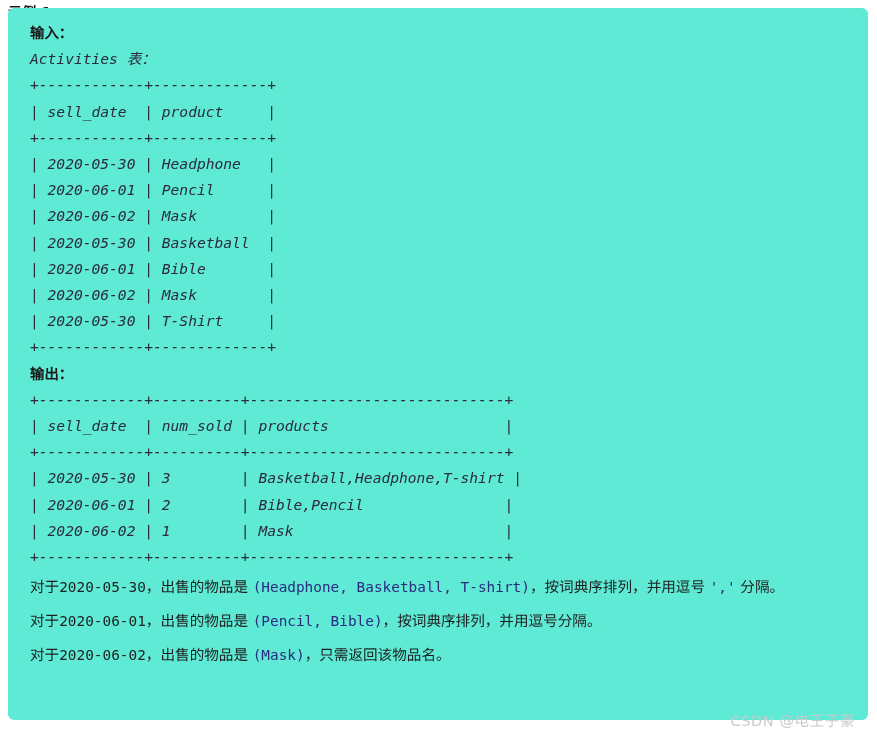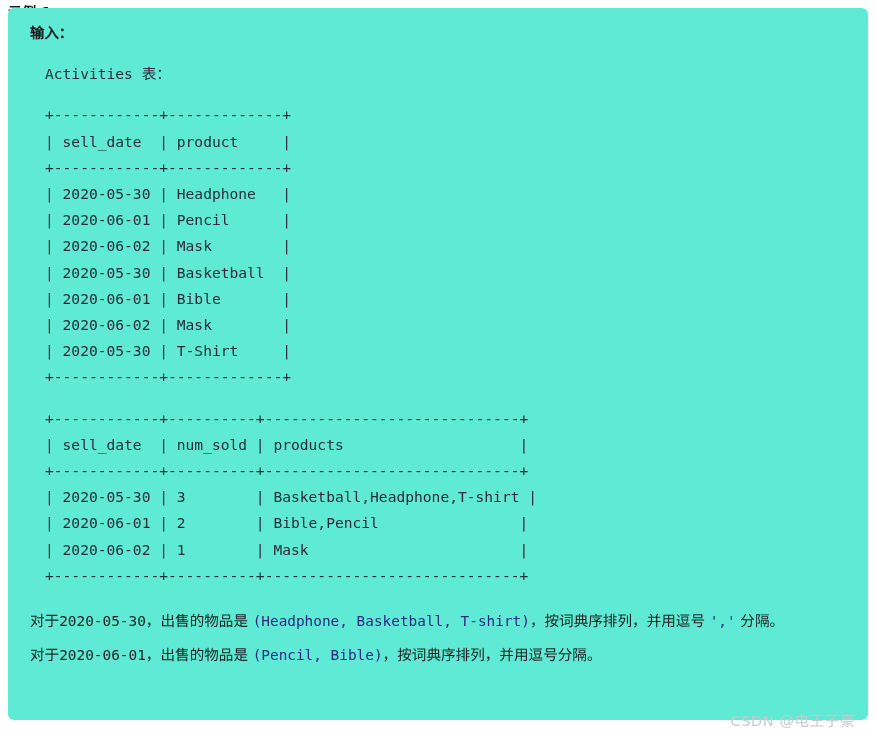--- a/index.html
+++ b/index.html
@@ -46,29 +46,30 @@
     width: 860px;
     height: 712px;
     background: #5eead4;
     border-radius: 6px;
     box-sizing: border-box;
     padding: 12px 0 0 22px;
     overflow: hidden;
   }
 
   .pre-block {
-    margin: 15px;
+    margin: 0;
     padding: 0;
     font-family: "DejaVu Sans Mono", "Liberation Mono", monospace;
     font-size: 14.6px;
     line-height: 26.2px;
     color: #2b2b3c;
     white-space: pre;
     letter-spacing: 0px;
     tab-size: 4;
+    font-style: italic;
   }
 
   .label-bold {
     font-family: "DejaVu Sans", "Liberation Sans", sans-serif;
     font-size: 14.4px;
     font-weight: bold;
     color: #1a1a1a;
     line-height: 26.2px;
     white-space: pre;
     display: block;
@@ -126,32 +127,34 @@
 +------------+-------------+
 | 2020-05-30 | Headphone   |
 | 2020-06-01 | Pencil      |
 | 2020-06-02 | Mask        |
 | 2020-05-30 | Basketball  |
 | 2020-06-01 | Bible       |
 | 2020-06-02 | Mask        |
 | 2020-05-30 | T-Shirt     |
 +------------+-------------+</pre>
 
+    <span class="label-bold">输出：</span>
 
     <pre class="pre-block">+------------+----------+-----------------------------+
 | sell_date  | num_sold | products                    |
 +------------+----------+-----------------------------+
 | 2020-05-30 | 3        | Basketball,Headphone,T-shirt |
 | 2020-06-01 | 2        | Bible,Pencil                |
 | 2020-06-02 | 1        | Mask                        |
 +------------+----------+-----------------------------+</pre>
 
 
     <span class="cn-line"><span>对于</span><span class="mono">2020-05-30</span><span>，出售的物品是 </span><span class="code-accent">(Headphone, Basketball, T-shirt)</span><span>，按词典序排列，并用逗号 </span><span class="code-accent">','</span><span> 分隔。</span></span>
 
     <span class="cn-line"><span>对于</span><span class="mono">2020-06-01</span><span>，出售的物品是 </span><span class="code-accent">(Pencil, Bible)</span><span>，按词典序排列，并用逗号分隔。</span></span>
 
+    <span class="cn-line"><span>对于</span><span class="mono">2020-06-02</span><span>，出售的物品是 </span><span class="code-accent">(Mask)</span><span>，只需返回该物品名。</span></span>
 
   </div>
 
   <div class="watermark">CSDN @电王子豪</div>
 
 </div>
 
 </body></html>

